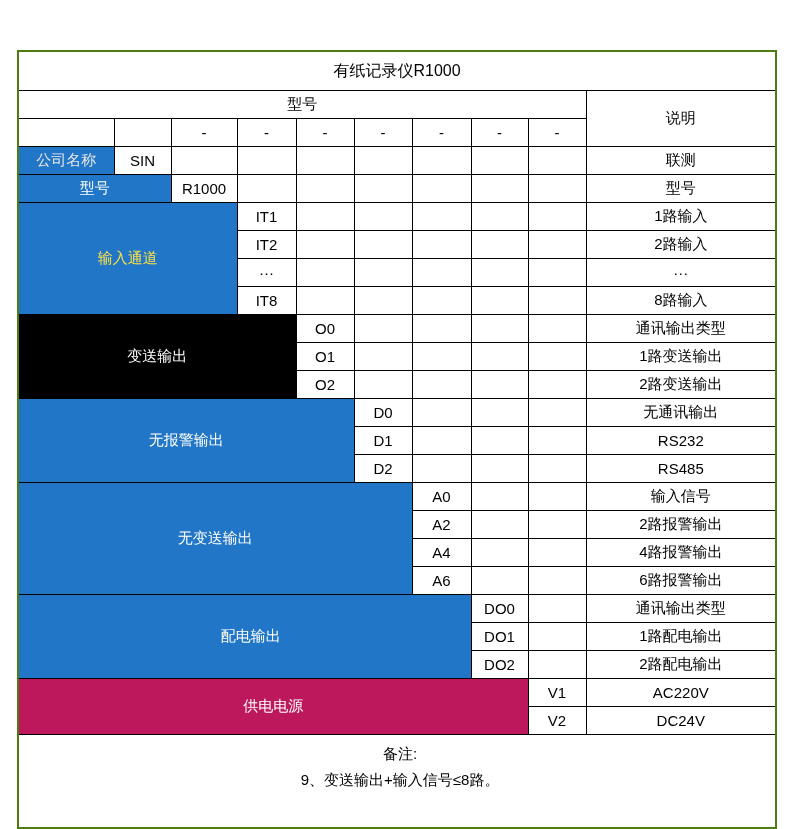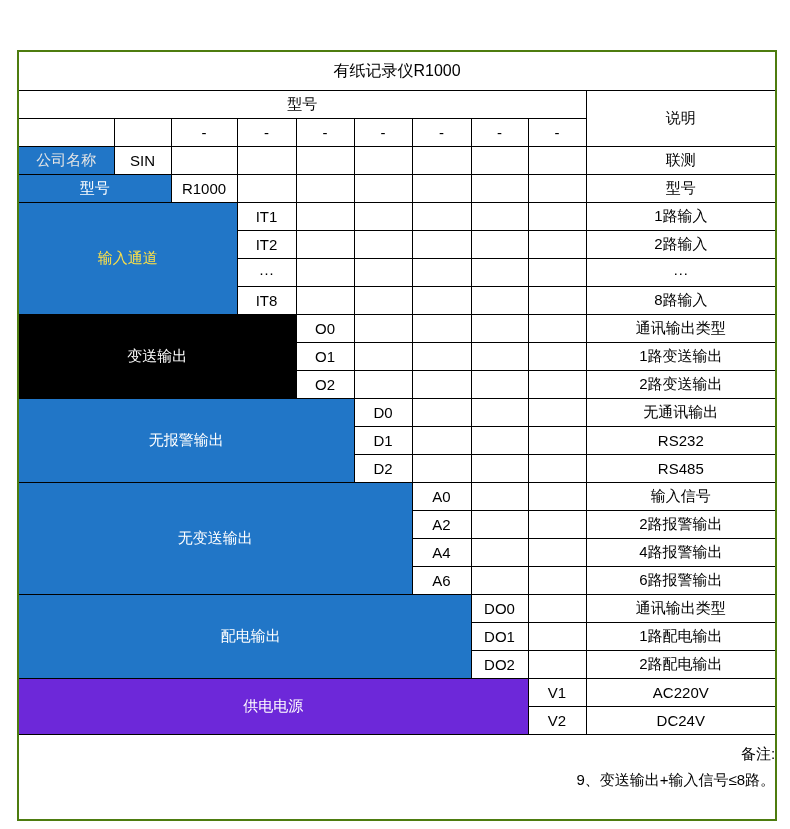--- a/index.html
+++ b/index.html
@@ -25,23 +25,23 @@
     white-space:nowrap;
   }
   tr.r-title td{height:38px;font-size:16px;}
   tr.r-std td{height:27px;}
   .blue{
     background:#2176C7;
     color:#ffffff;
   }
   td.note-cell{
     height:74px;
-    text-align:right;
+    text-align:center;
     vertical-align:top;
-    padding:6px 0 4px 6px;
+    padding:6px 0 12px 6px;
     line-height:26px;
     font-size:15px;
   }
 </style>
 </head>
 <body>
 
 <table class="spec-table">
   <colgroup>
     <col style="width:96px">
@@ -227,21 +227,21 @@
     <td></td>
     <td>1路配电输出</td>
   </tr>
   <tr class="r-std">
     <td>DO2</td>
     <td></td>
     <td>2路配电输出</td>
   </tr>
 
   <tr class="r-std">
-    <td class="blue" colspan="8" rowspan="2" style="background: #6d28d9; color: rgb(255, 255, 255);">供电电源</td>
+    <td class="blue" colspan="8" rowspan="2" style="background: #be185d; color: rgb(255, 255, 255);">供电电源</td>
     <td>V1</td>
     <td>AC220V</td>
   </tr>
   <tr class="r-std">
     <td>V2</td>
     <td>DC24V</td>
   </tr>
 
   <tr>
     <td class="note-cell" colspan="10">

